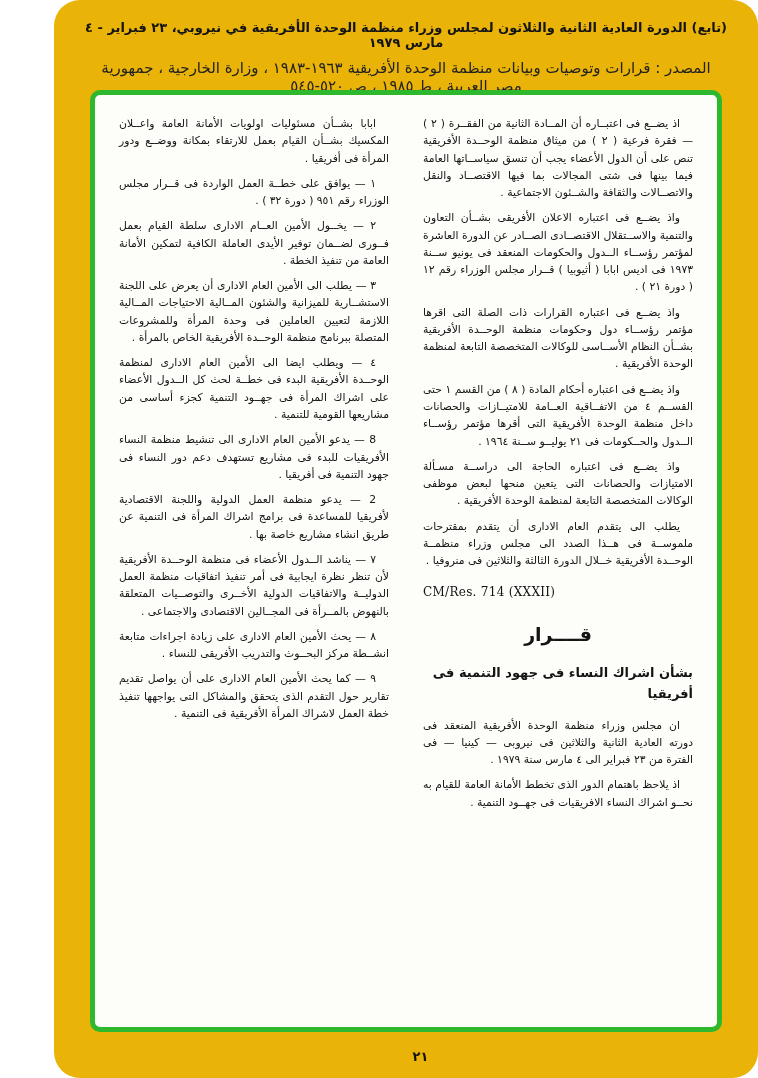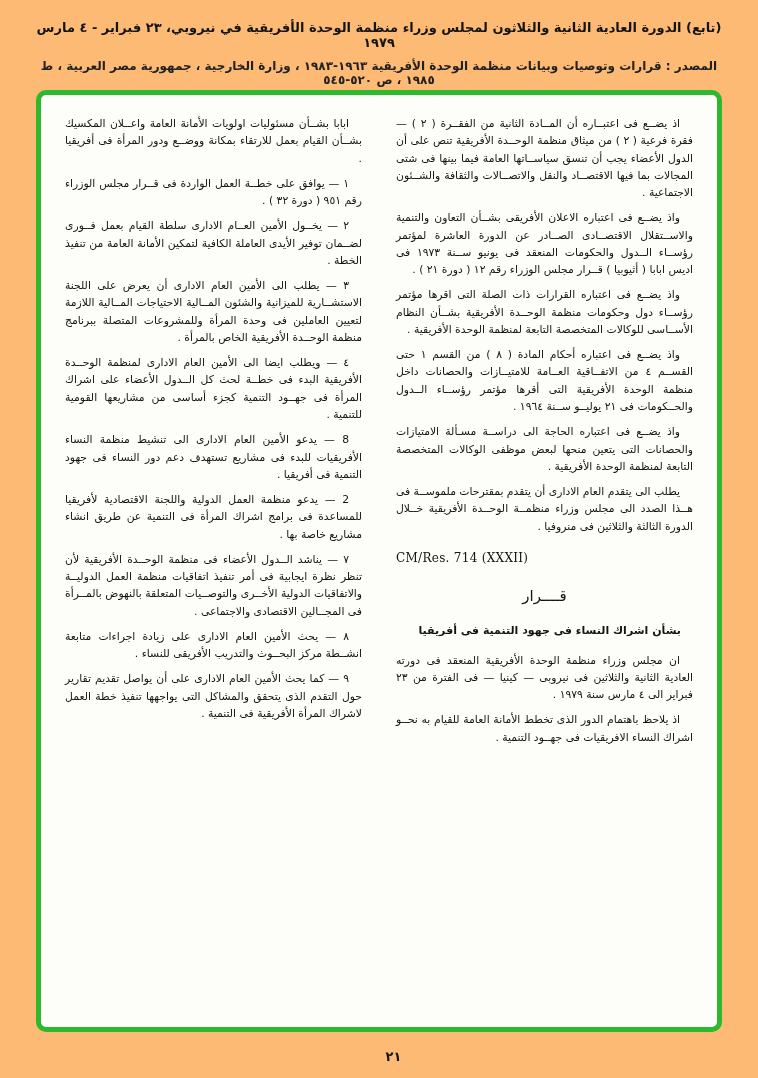--- a/index.html
+++ b/index.html
@@ -2,41 +2,42 @@
 <html lang="ar" dir="rtl"><head>
 <meta charset="utf-8">
 <style>
   html, body {
     margin: 0;
     padding: 0;
     background: #ffffff;
   }
   .page {
     position: relative;
-    width: 758px;
+    width: 704px;
     height: 1078px;
-    background: #fdba74;
+    background: #eab308;
     font-family: "DejaVu Sans", sans-serif;
     color: #141414;
     direction: rtl;
     overflow: hidden;
+    border-radius: 26px;
   }
   .header {
     padding-top: 20px;
     text-align: center;
   }
   .header-title {
     font-size: 13px;
     font-weight: bold;
     letter-spacing: 0.2px;
     padding: 0 30px;
   }
   .header-source {
-    font-size: 12px;
-    font-weight: bold;
+    font-size: 15px;
+    font-weight: normal;
     margin-top: 9px;
     color: #222;
     padding: 0 40px;
   }
   .green-frame {
     position: absolute;
     top: 90px;
     right: 36px;
     left: 36px;
     height: 942px;
@@ -65,28 +66,28 @@
   .res-ref {
     direction: ltr;
     text-align: left;
     font-family: "DejaVu Serif", "DejaVu Sans", serif;
     font-size: 12px;
     margin: 14px 0 16px 0;
     letter-spacing: 0.3px;
   }
   .res-title {
     text-align: center;
-    font-weight: normal;
-    font-size: 15px;
+    font-weight: bold;
+    font-size: 19px;
     margin: 0 0 14px 0;
   }
   .res-subtitle {
     font-weight: bold;
-    font-size: 11px;
-    margin: 0 12px 12px 0;
+    font-size: 13px;
+    margin: 0 0 12px 0;
     text-align: right;
   }
   .page-number {
     position: absolute;
     bottom: 14px;
     left: 0;
     right: 0;
     text-align: center;
     font-weight: bold;
     font-size: 13px;

